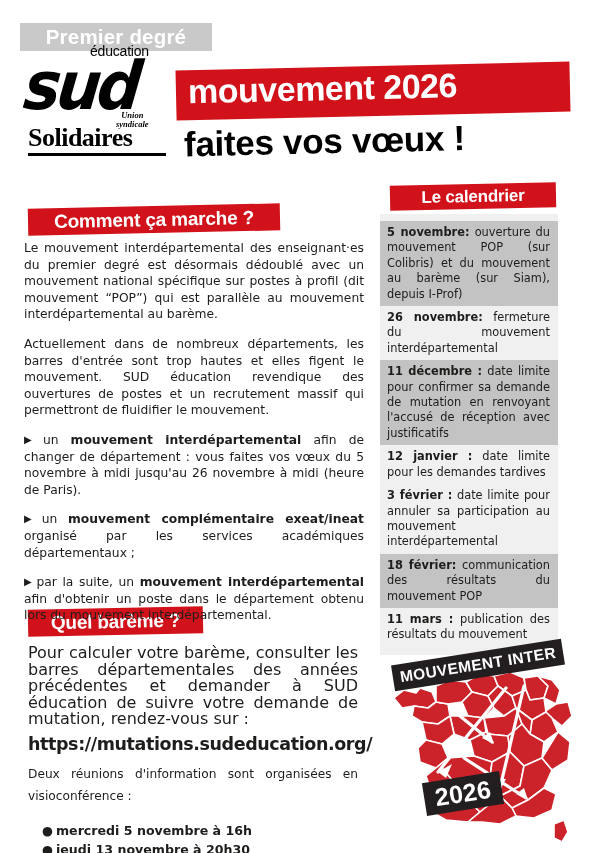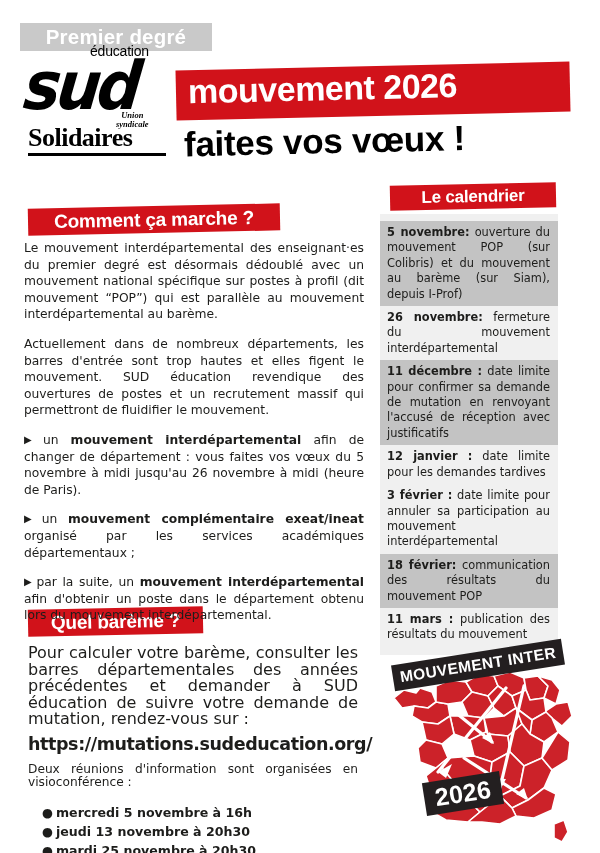--- a/index.html
+++ b/index.html
@@ -210,21 +210,21 @@
     font-size: 17.5px;
     font-weight: bold;
     color: #1d1d1b;
     letter-spacing: -0.4px;
     margin: 3px 0 9px 0;
     font-family: "DejaVu Sans", "Liberation Sans", sans-serif;
     white-space: nowrap;
   }
   .visio-intro {
     font-size: 12.2px;
-    line-height: 13px;
+    line-height: 22px;
     text-align: justify;
     margin: 0 0 3px 0;
     font-family: "DejaVu Sans", "Liberation Sans", sans-serif;
   }
   .visio-list { list-style: none; margin: 14px; padding: 0; }
   .visio-list li {
     font-size: 12.6px;
     font-weight: bold;
     line-height: 19px;
     font-family: "DejaVu Sans", "Liberation Sans", sans-serif;

